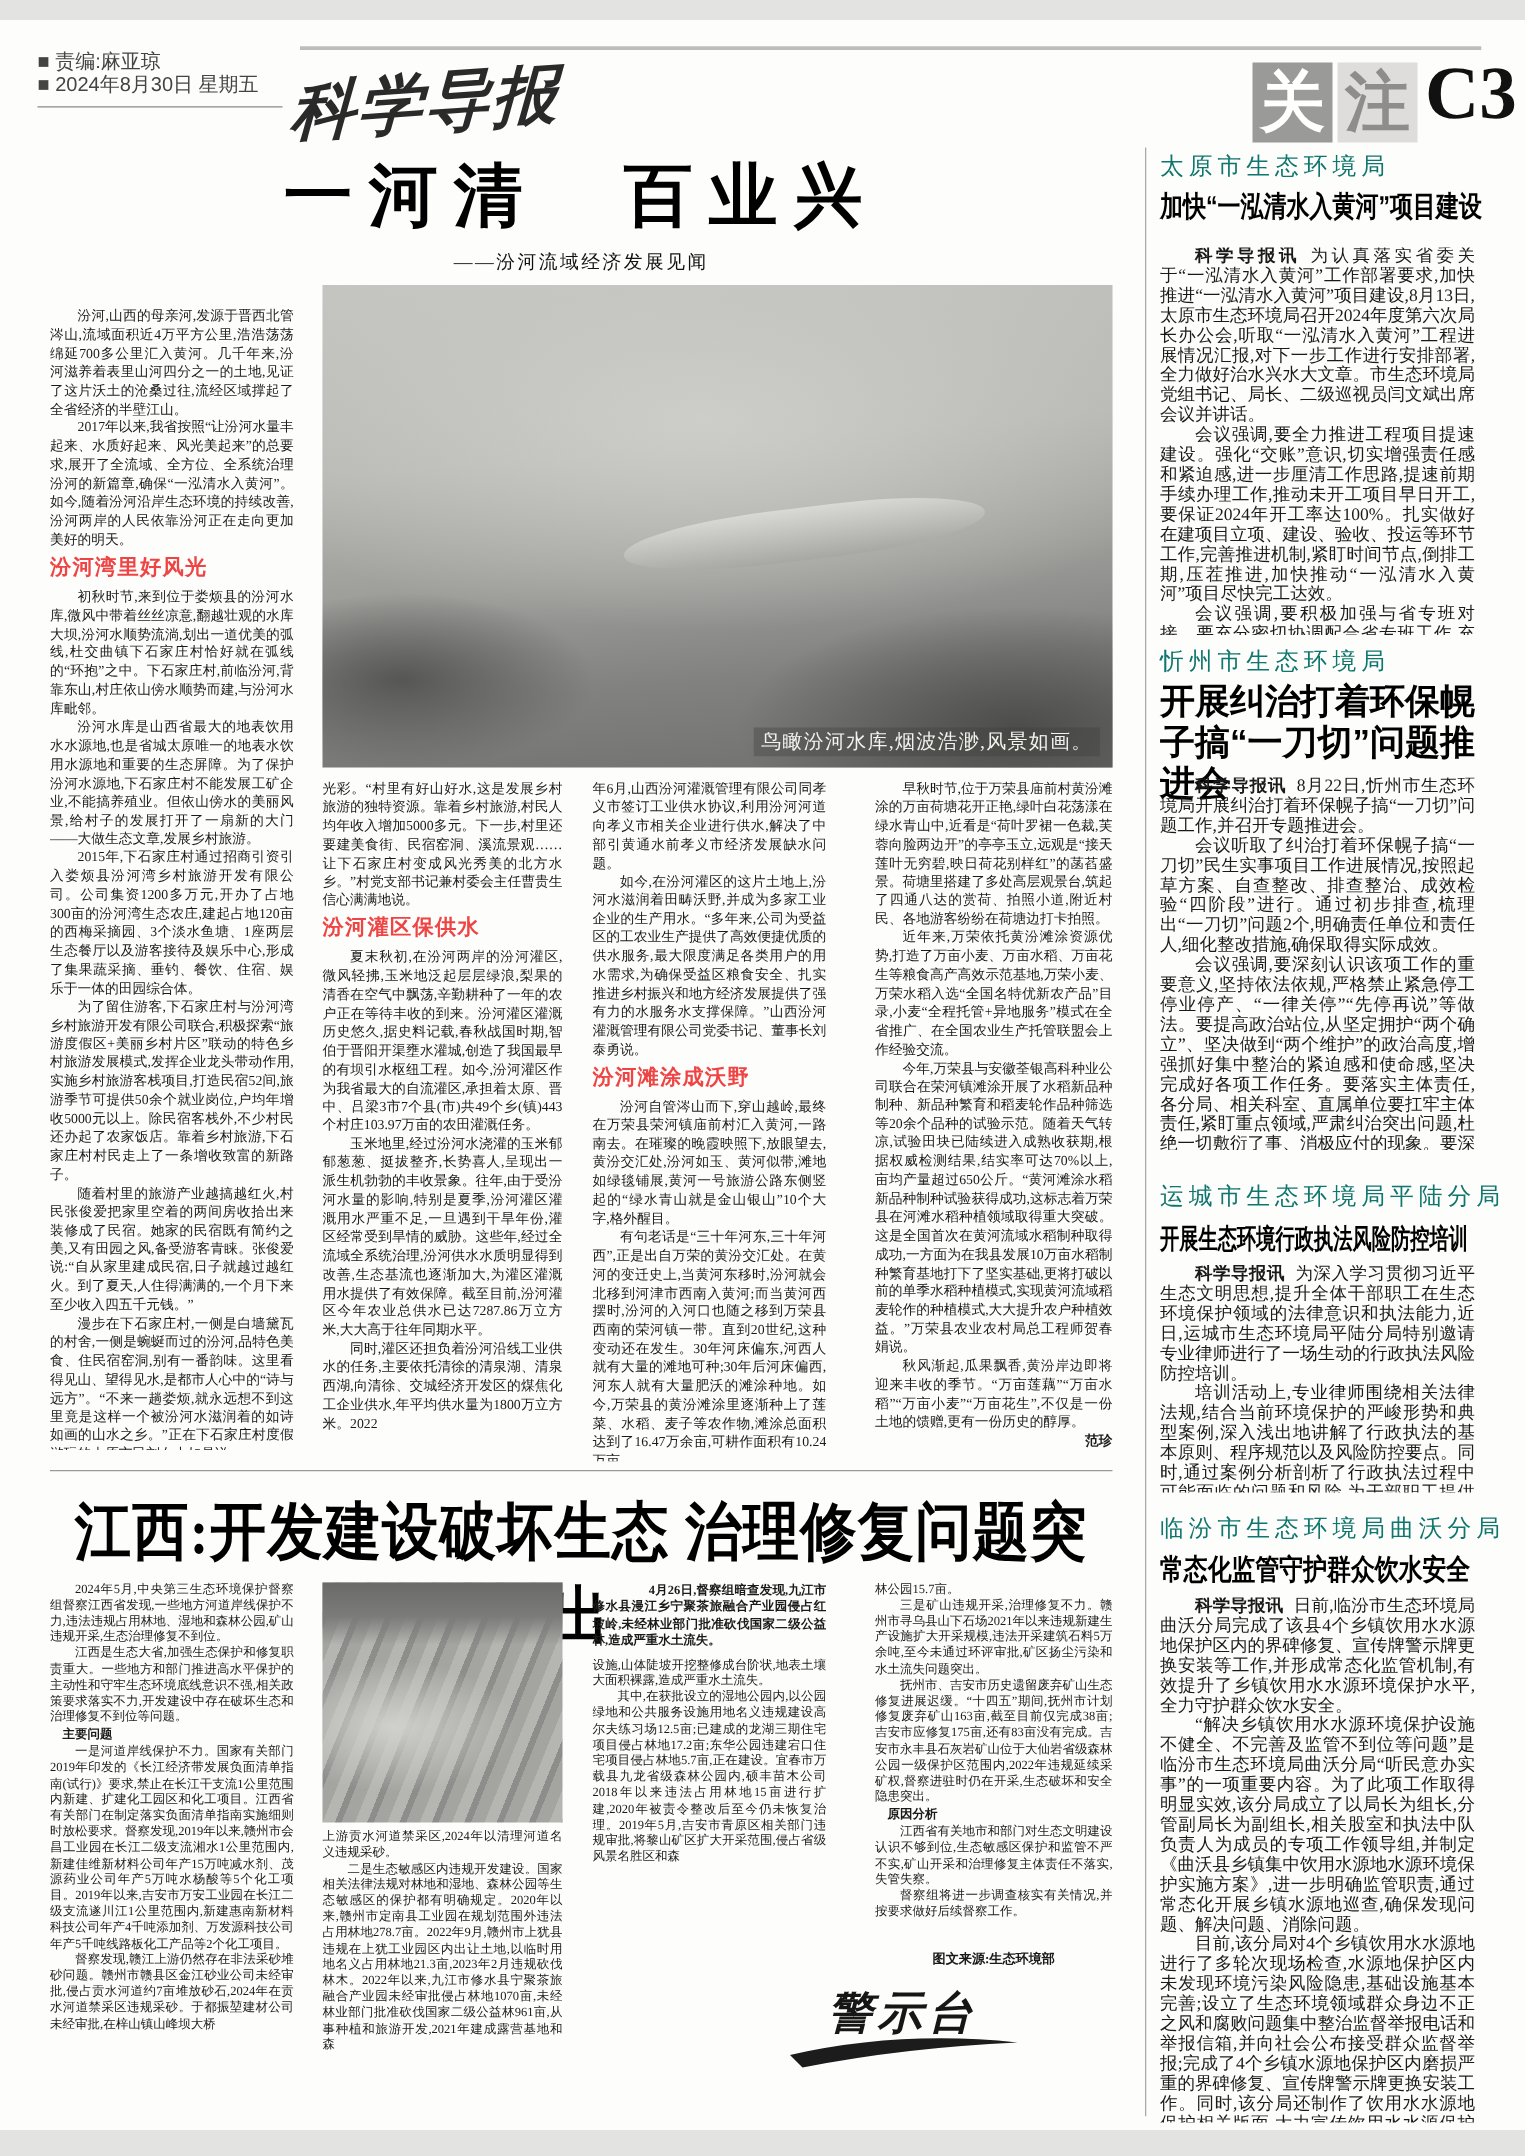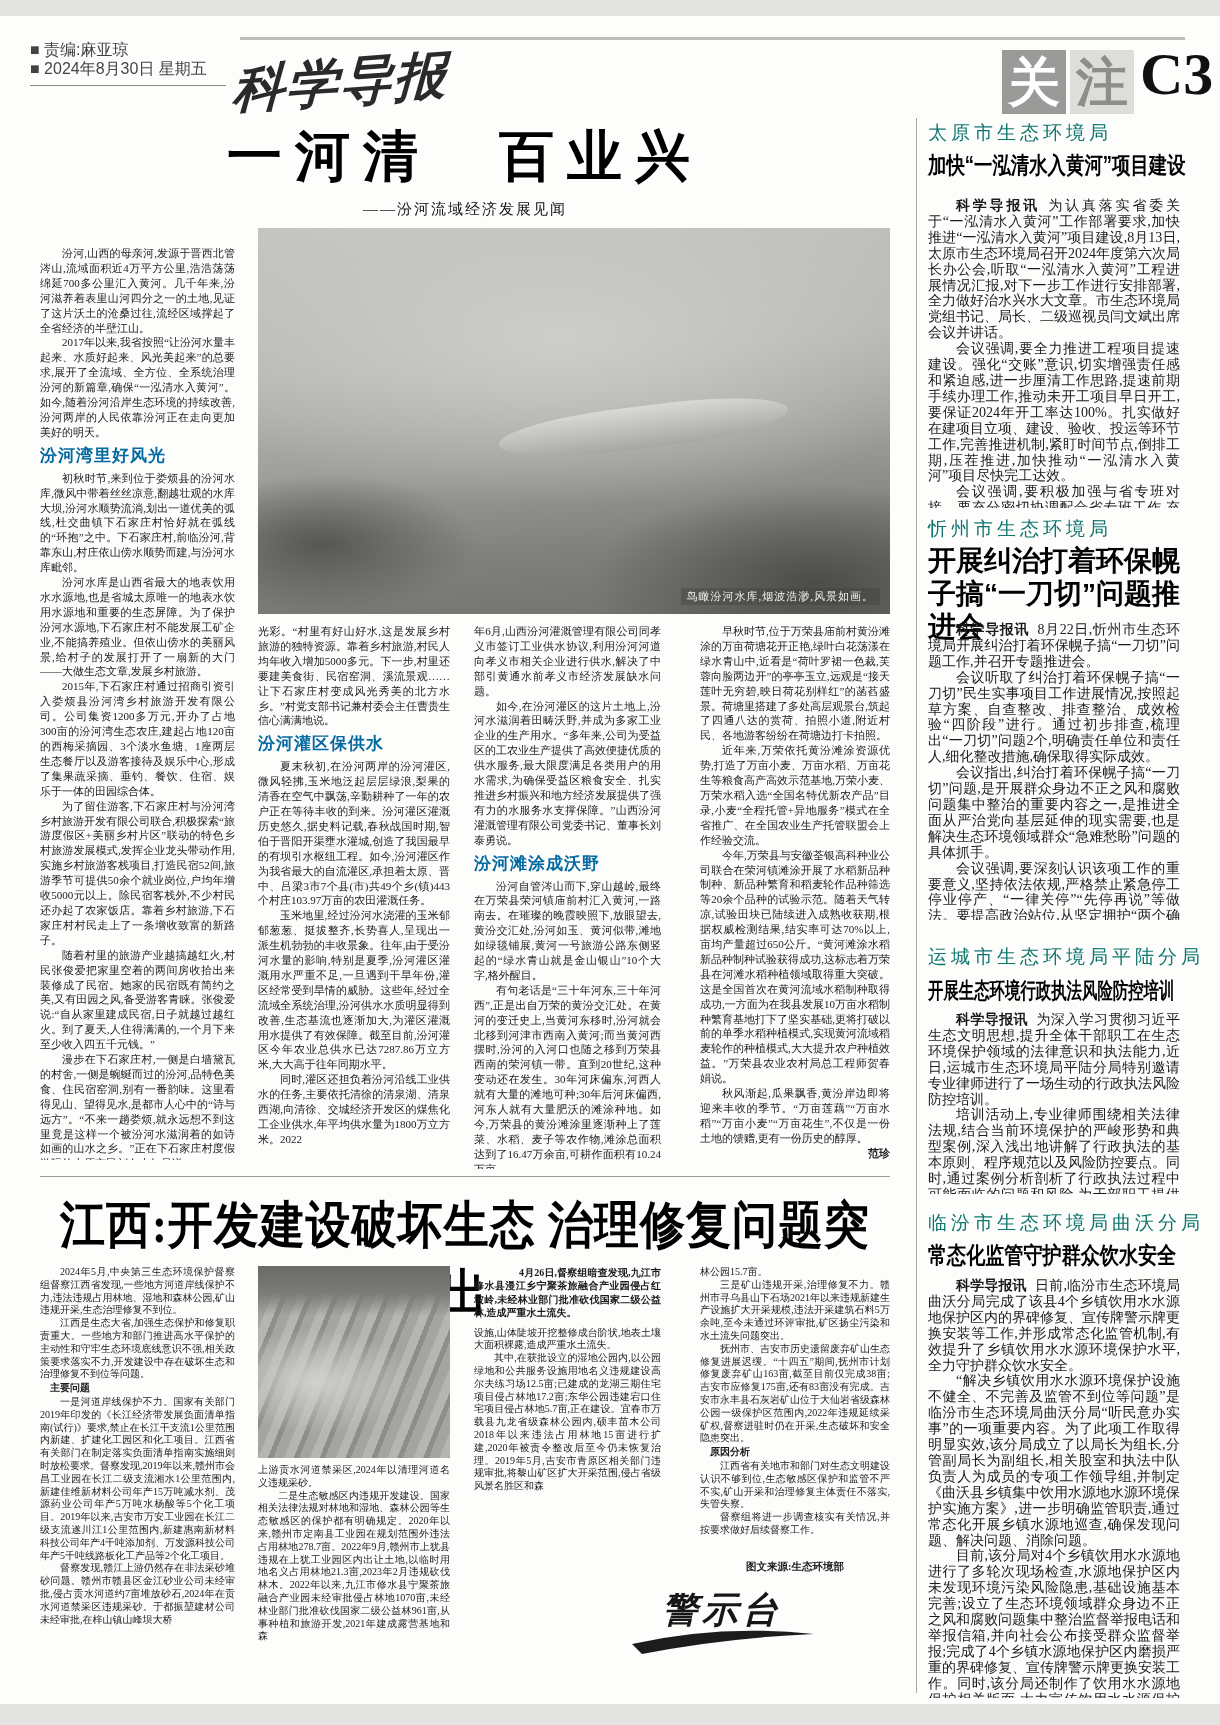--- a/index.html
+++ b/index.html
@@ -29,37 +29,37 @@
   .main-subtitle{position:absolute;left:40px;top:200px;width:850px;text-align:center;
                  font-size:15px;letter-spacing:2px;color:#111;}
   .news-col{position:absolute;overflow:hidden;text-align:justify;}
   .m-body{font-size:11px;line-height:14.9px;}
   #m-col1{left:40px;top:246px;width:195px;height:914px;}
   #m-col2{left:258px;top:624px;width:192px;height:545px;}
   #m-col3{left:474px;top:624px;width:187px;height:545px;}
   #m-col4{left:700px;top:624px;width:190px;height:545px;}
   .para{margin:0;text-indent:2em;}
   .cont{text-indent:0;}
-  .subhead{font-family:Liberation Serif, serif;font-size:17px;font-weight:bold;
-           letter-spacing:1px;margin:9px 0 7px;text-indent:0;color:#0369a1;}
+  .subhead{font-family:Liberation Mono, monospace;font-size:17px;font-weight:bold;
+           letter-spacing:1px;margin:9px 0 7px;text-indent:0;color:#ef4444;}
   .boldhead{font-weight:bold;text-indent:1em;margin:1px 0;}
   .colcaption{font-weight:bold;font-size:10px;line-height:13.4px;text-indent:4.5em;margin:0 0 7px;}
   .author{float:right;font-weight:bold;}
   .lead{font-weight:bold;margin-right:0.6em;}
 
   
   .photo1{position:absolute;left:258px;top:228px;width:632px;height:386px;overflow:hidden;
     background:
       radial-gradient(ellipse 220px 100px at 10% 82%, #565654 0%, rgba(86,86,84,0) 70%),
       radial-gradient(ellipse 320px 140px at 88% 92%, #4c4c4a 0%, rgba(76,76,74,0) 70%),
       radial-gradient(ellipse 520px 210px at 48% 28%, #cdcdca 0%, rgba(205,205,202,0) 80%),
       linear-gradient(175deg,#c4c4c1 0%,#b6b6b3 35%,#9d9d9a 58%,#818180 78%,#6f6f6d 100%);}
   .photo1 .dam{position:absolute;right:16%;top:46%;width:46%;height:11%;opacity:.75;
       background:linear-gradient(#e2e2df,#a5a5a2);border-radius:50% / 60%;transform:rotate(-7deg);}
-  .photo-cap{position:absolute;right:10px;bottom:9px;color:#f2f2ef;font-size:11px;letter-spacing:1px;
+  .photo-cap{position:absolute;right:10px;bottom:9px;color:#f2f2ef;font-size:16px;letter-spacing:1px;
       background:rgba(60,60,58,.35);padding:1px 6px;}
   .photo2{position:absolute;left:258px;top:1266px;width:192px;height:192px;overflow:hidden;
     background:
       linear-gradient(180deg,#6a6a68 0%,#7b7b79 14%,rgba(123,123,121,0) 26%),
       radial-gradient(ellipse 130px 70px at 30% 60%, #d0d0cd 0%, rgba(208,208,205,0) 75%),
       repeating-linear-gradient(112deg,#b5b5b2 0 9px,#8d8d8b 9px 14px,#a4a4a1 14px 24px);}
 
   
   .a2-title{position:absolute;left:40px;top:1192px;width:850px;text-align:center;
             font-weight:bold;font-size:45px;letter-spacing:1px;transform:scaleY(1.12);
@@ -193,21 +193,20 @@
       <p class="para"><b class="lead">科学导报讯</b>为认真落实省委关于“一泓清水入黄河”工作部署要求,加快推进“一泓清水入黄河”项目建设,8月13日,太原市生态环境局召开2024年度第六次局长办公会,听取“一泓清水入黄河”工程进展情况汇报,对下一步工作进行安排部署,全力做好治水兴水大文章。市生态环境局党组书记、局长、二级巡视员闫文斌出席会议并讲话。</p>
       <p class="para">会议强调,要全力推进工程项目提速建设。强化“交账”意识,切实增强责任感和紧迫感,进一步厘清工作思路,提速前期手续办理工作,推动未开工项目早日开工,要保证2024年开工率达100%。扎实做好在建项目立项、建设、验收、投运等环节工作,完善推进机制,紧盯时间节点,倒排工期,压茬推进,加快推动“一泓清水入黄河”项目尽快完工达效。</p>
       <p class="para">会议强调,要积极加强与省专班对接。要充分密切协调配合省专班工作,充分发挥市、县两级“一泓清水入黄河”工作专班统筹协调作用,及时解决项目推进中的难点、堵点和制约问题,在确保工程项目质量可靠、安全建设前提下,2025年计划完工的项目力争2024年提前完工,争取达到本年度全省完工率50%的目标,切实推动“一泓清水入黄河”工程建设提速增效,为全市高质量发展提供强有力的支撑。</p>
     </div>
 
   <div id="sbB-k" class="sb sb-kicker">忻州市生态环境局</div>
   <div id="sbB-h" class="sb sb-headline wrap2">开展纠治打着环保幌子搞“一刀切”问题推进会</div>
   <div id="sbB-b" class="sb sb-body">
       <p class="para"><b class="lead">科学导报讯</b>8月22日,忻州市生态环境局开展纠治打着环保幌子搞“一刀切”问题工作,并召开专题推进会。</p>
       <p class="para">会议听取了纠治打着环保幌子搞“一刀切”民生实事项目工作进展情况,按照起草方案、自查整改、排查整治、成效检验“四阶段”进行。通过初步排查,梳理出“一刀切”问题2个,明确责任单位和责任人,细化整改措施,确保取得实际成效。</p>
-      <p class="para">会议指出,纠治打着环保幌子搞“一刀切”问题,是开展群众身边不正之风和腐败问题集中整治的重要内容之一,是推进全面从严治党向基层延伸的现实需要,也是解决生态环境领域群众“急难愁盼”问题的具体抓手。</p>
       <p class="para">会议强调,要深刻认识该项工作的重要意义,坚持依法依规,严格禁止紧急停工停业停产、“一律关停”“先停再说”等做法。要提高政治站位,从坚定拥护“两个确立”、坚决做到“两个维护”的政治高度,增强抓好集中整治的紧迫感和使命感,坚决完成好各项工作任务。要落实主体责任,各分局、相关科室、直属单位要扛牢主体责任,紧盯重点领域,严肃纠治突出问题,杜绝一切敷衍了事、消极应付的现象。要深挖问题线索,结合近年来执法检查、“散乱污”企业整治和信访举报情况梳理问题线索,畅通群众举报渠道,切实做到为群众办实事解难题。</p>
     </div>
 
   <div id="sbC-k" class="sb sb-kicker">运城市生态环境局平陆分局</div>
   <div id="sbC-h" class="sb sb-headline fitC">开展生态环境行政执法风险防控培训</div>
   <div id="sbC-b" class="sb sb-body">
       <p class="para"><b class="lead">科学导报讯</b>为深入学习贯彻习近平生态文明思想,提升全体干部职工在生态环境保护领域的法律意识和执法能力,近日,运城市生态环境局平陆分局特别邀请专业律师进行了一场生动的行政执法风险防控培训。</p>
       <p class="para">培训活动上,专业律师围绕相关法律法规,结合当前环境保护的严峻形势和典型案例,深入浅出地讲解了行政执法的基本原则、程序规范以及风险防控要点。同时,通过案例分析剖析了行政执法过程中可能面临的问题和风险,为干部职工提供了宝贵的经验和指导。</p>
       <p class="para">通过这次培训活动,该分局全体干部职工对生态环境行政执法工作有了更深刻地理解。大家纷纷表示,将以此次学习为契机,进一步提高自身素质,积极投身生态环境保护工作,为建设美丽中国贡献自己的力量。</p>
     </div>

